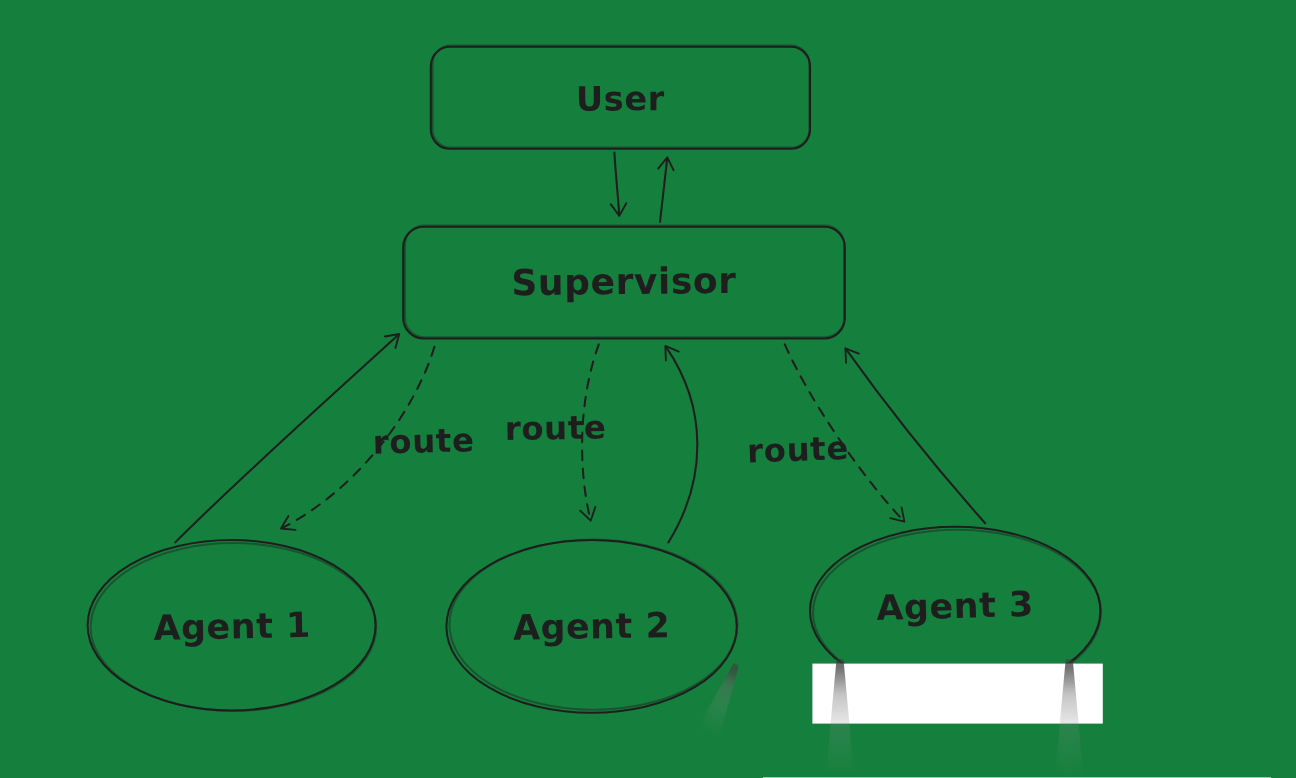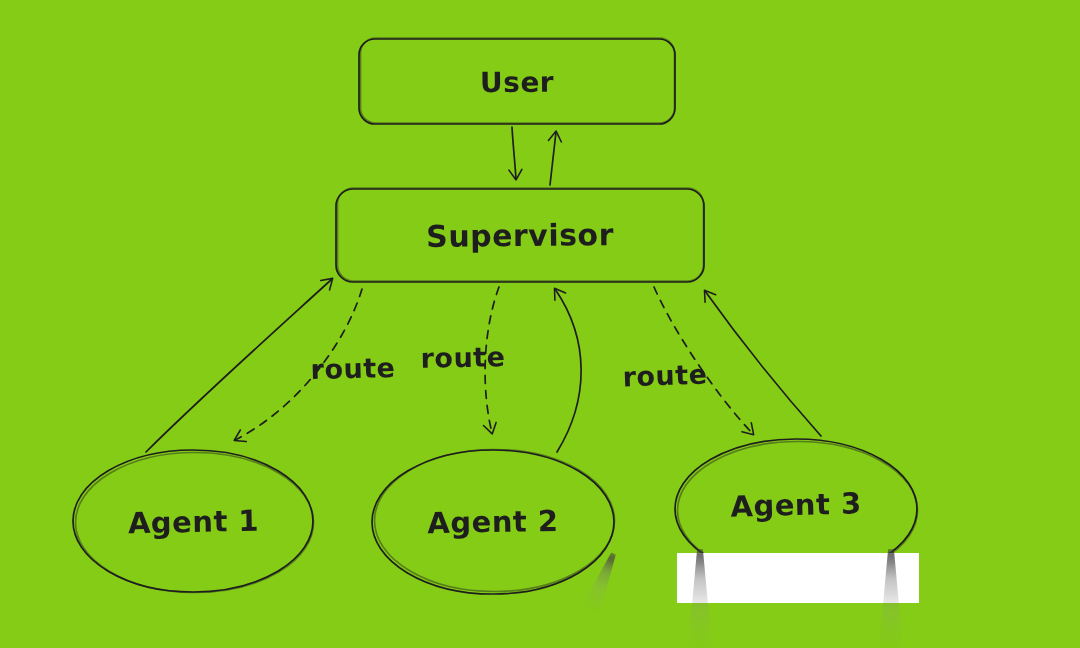--- a/index.html
+++ b/index.html
@@ -5,21 +5,21 @@
   html, body {
     margin: 0;
     padding: 0;
     background: #ffffff;
     font-family: "DejaVu Sans", "Liberation Sans", sans-serif;
   }
   .canvas {
     position: relative;
     width: 1080px;
     height: 648px;
-    background: #84cc16;
+    background: #15803d;
     overflow: hidden;
   }
   .layer {
     position: absolute;
     left: 0; top: 0;
   }
   .label {
     position: absolute;
     display: flex;
     align-items: center;

